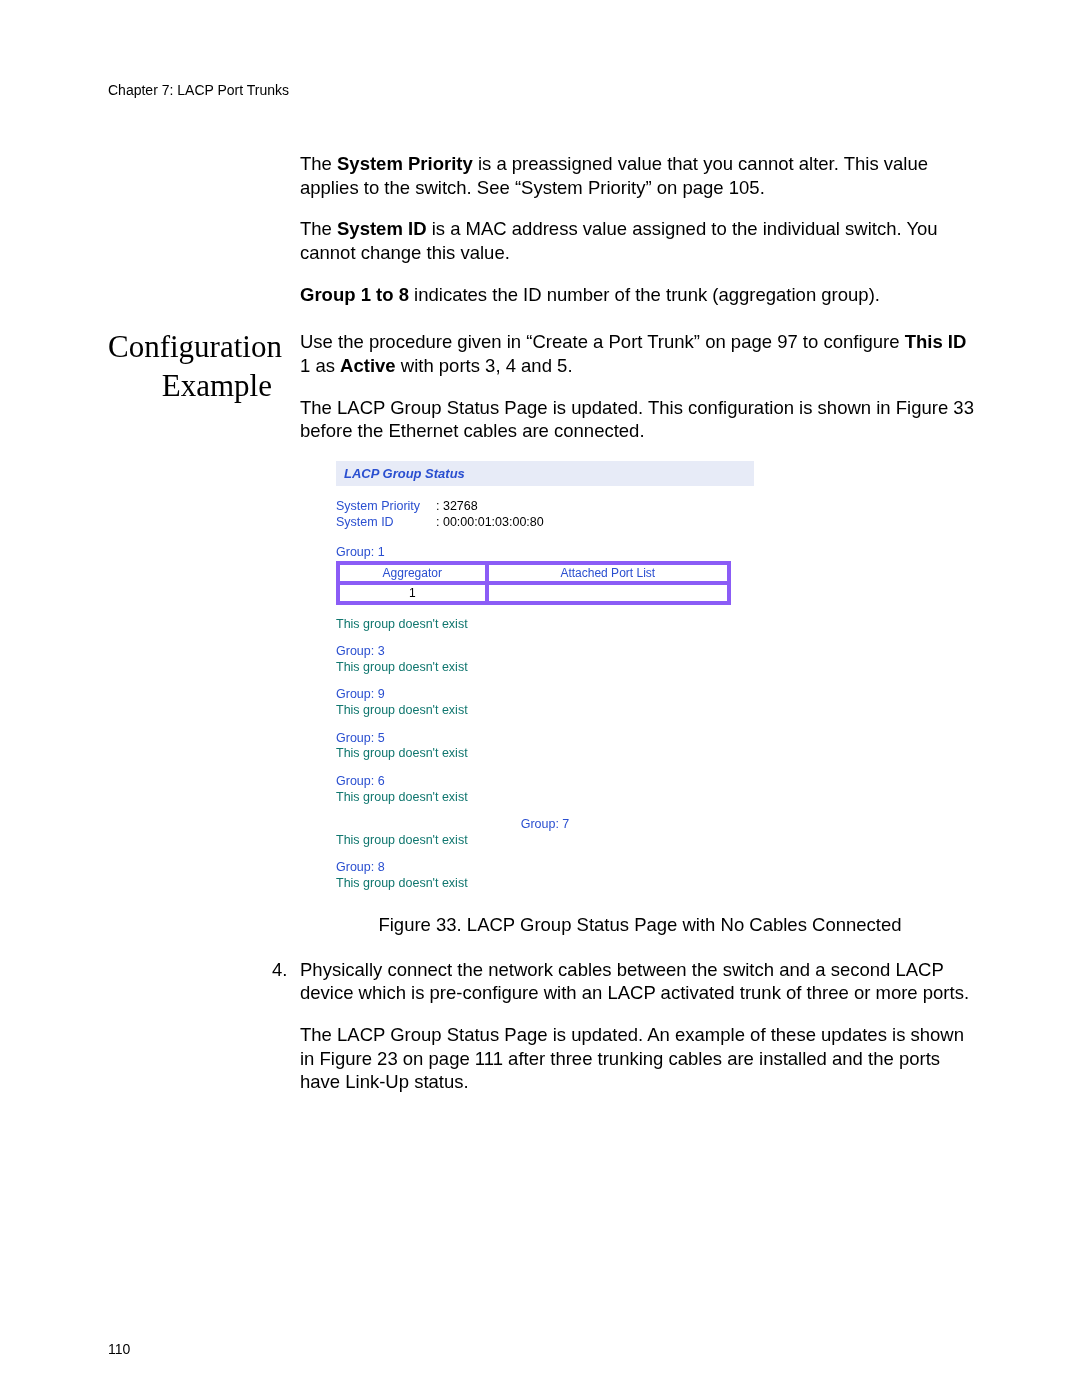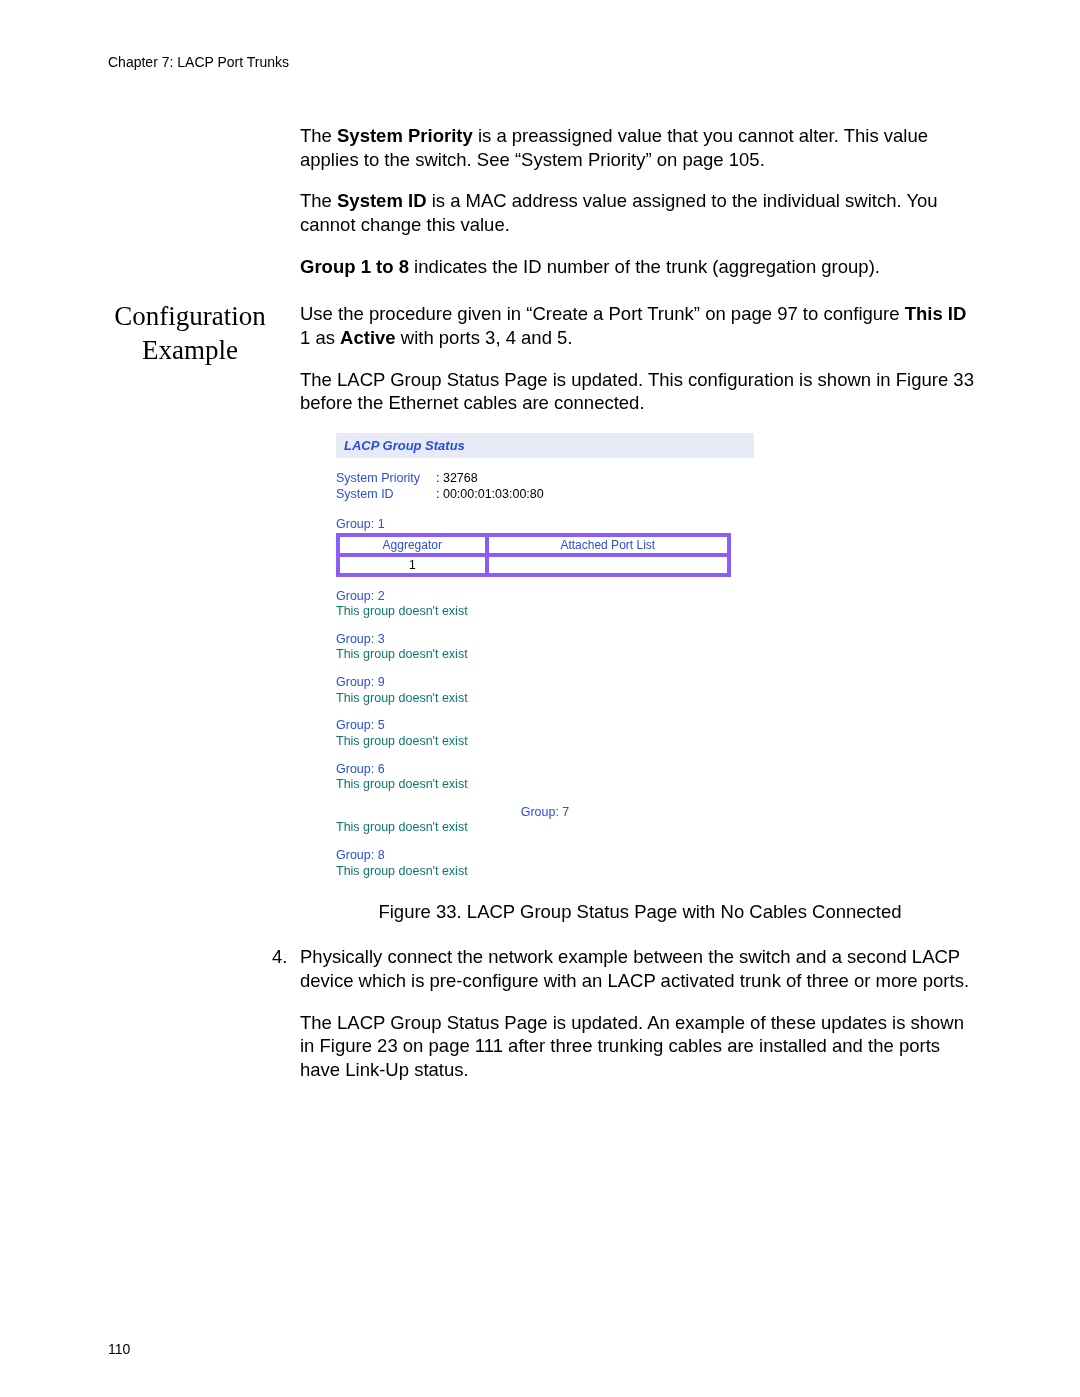--- a/index.html
+++ b/index.html
@@ -8,21 +8,21 @@
     background: #ffffff;
     width: 1080px;
     font-family: Arial, Helvetica, sans-serif;
     color: #000;
   }
   .page {
     position: relative;
     width: 1080px;
     min-height: 1397px;
     box-sizing: border-box;
-    padding: 54px 100px 50px 108px;
+    padding: 82px 100px 50px 108px;
   }
   .chapter-header {
     font-size: 14px;
     color: #000;
     margin-bottom: 54px;
   }
   .content {
     display: flex;
     flex-direction: column;
   }
@@ -32,23 +32,23 @@
     margin: 0 0 18px 0;
   }
   .row {
     display: flex;
     flex-direction: row;
     align-items: flex-start;
   }
   .side-label {
     width: 192px;
     flex: 0 0 192px;
-    text-align: center;
+    text-align: right;
     font-family: "Times New Roman", Times, serif;
-    font-size: 27px;
+    font-size: 31px;
     font-weight: 500;
     line-height: 1.25;
     padding-right: 28px;
     box-sizing: border-box;
     margin-top: -2px;
   }
   .main-col {
     flex: 1 1 auto;
   }
   .indent-main {
@@ -186,21 +186,20 @@
               </tr>
               <tr>
                 <td>1</td>
                 <td></td>
               </tr>
             </tbody>
               </table>
 
             <div id="groups-container">
                 <div class="group-block">
-                  <div class="group-label" style="margin-top: 0px;">Group: 2</div>
                   <div class="group-msg">This group doesn't exist</div>
                 </div>
                 <div class="group-block">
                   <div class="group-label" style="margin-top: 0px;">Group: 3</div>
                   <div class="group-msg">This group doesn't exist</div>
                 </div>
                 <div class="group-block">
                   <div class="group-label" style="margin-top: 0px;">Group: 9</div>
                   <div class="group-msg">This group doesn't exist</div>
                 </div>
@@ -221,21 +220,21 @@
                   <div class="group-msg">This group doesn't exist</div>
                 </div>
               </div>
           </div>
         </div>
 
         <div class="figure-caption">Figure 33. LACP Group Status Page with No Cables Connected</div>
 
         <div class="step-row step-num-neg">
           <div class="step-num">4.</div>
-          <div class="step-body">Physically connect the network example between the switch and a second LACP device which is pre-configure with an LACP activated trunk of three or more ports.</div>
+          <div class="step-body">Physically connect the network cables between the switch and a second LACP device which is pre-configure with an LACP activated trunk of three or more ports.</div>
         </div>
 
         <p class="body-text">The LACP Group Status Page is updated. An example of these updates is shown in Figure 23 on page 111 after three trunking cables are installed and the ports have Link-Up status.</p>
 
       </div>
     </div>
 
   </div>
 
   <div class="page-number">110</div>

